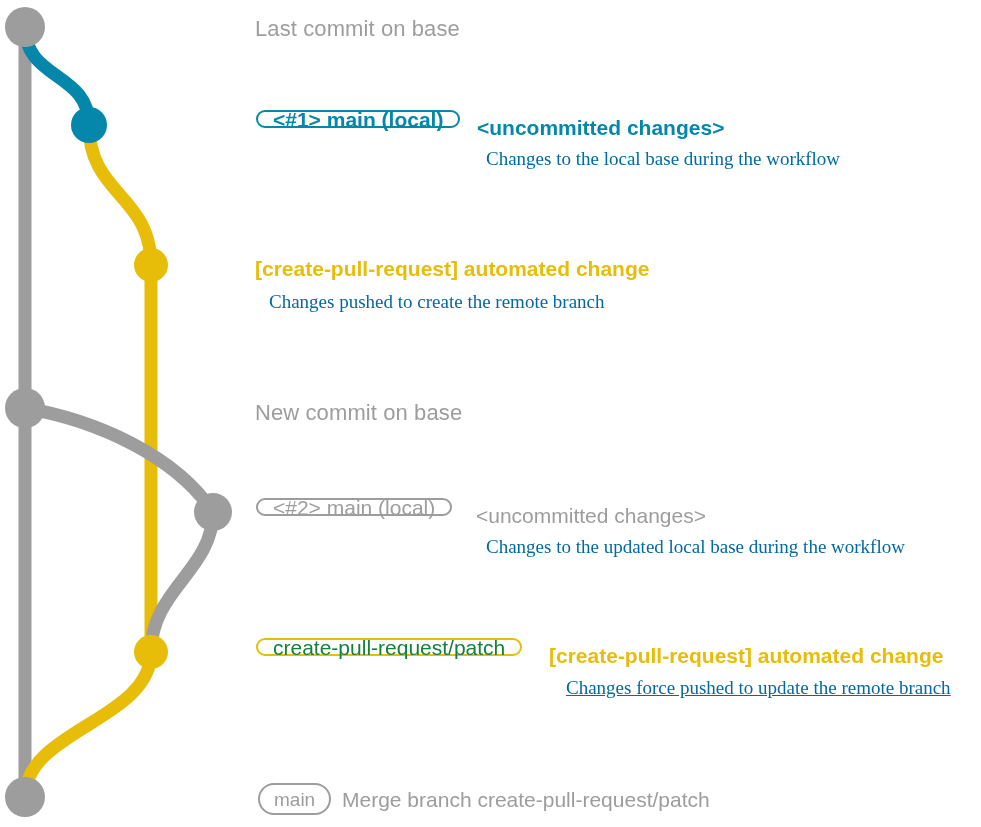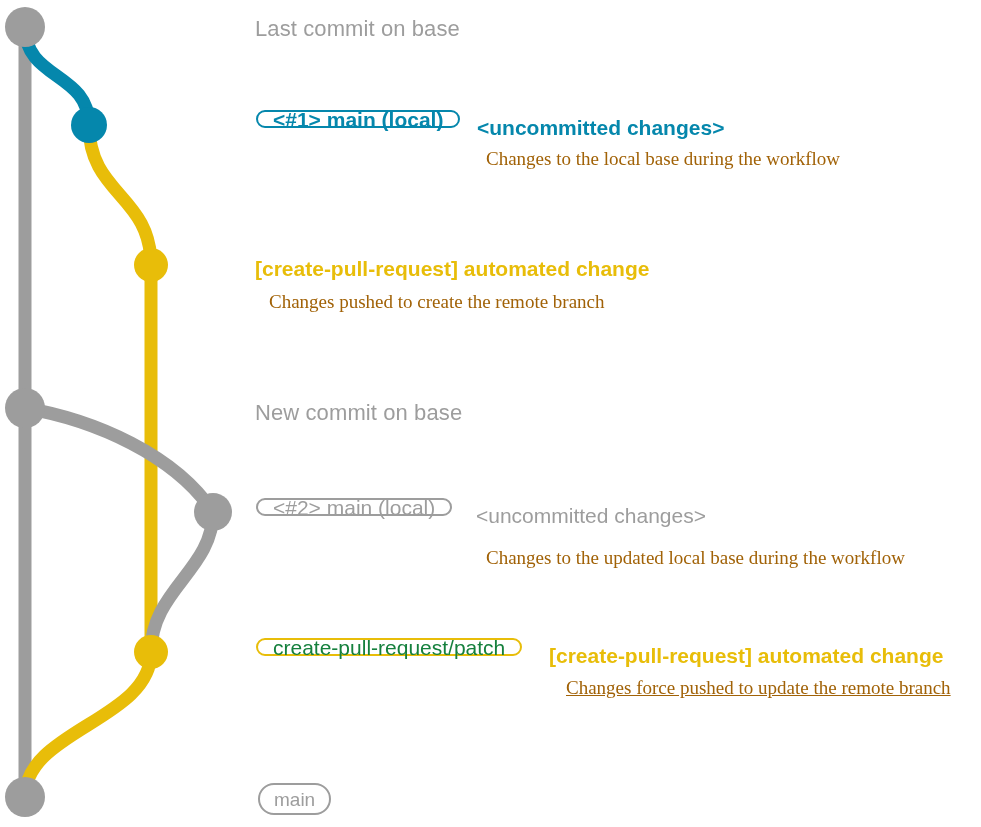--- a/index.html
+++ b/index.html
@@ -69,21 +69,21 @@
     white-space: nowrap;
   }
   .commit-msg.blue { color: #0587ac; font-weight: bold; }
   .commit-msg.gray { color: #9d9d9d; }
   .commit-msg.gold { color: #e8bd09; font-weight: bold; }
 
   .note {
     position: absolute;
     font-family: "Liberation Serif", serif;
     font-size: 19px;
-    color: #a16207;
+    color: #0369a1;
     white-space: nowrap;
   }
 </style>
 </head>
 <body>
 
 <svg id="graph-svg" viewBox="0 0 981 827">
 
   <path d="M 25 27 L 25 408" stroke="#9d9d9d" stroke-width="13" fill="none" stroke-linecap="round"></path>
   <path d="M 25 408 L 25 797" stroke="#9d9d9d" stroke-width="13" fill="none" stroke-linecap="round"></path>
@@ -117,20 +117,21 @@
   <div class="commit-msg blue" style="left:477px; top:114px;">&lt;uncommitted changes&gt;</div>
   <div class="note" style="left:486px; top:146px;">Changes to the local base during the workflow</div>
 
   <div class="commit-msg gold" style="left:255px; top:255px;">[create-pull-request] automated change</div>
   <div class="note" style="left:269px; top:289px;">Changes pushed to create the remote branch</div>
 
   <div class="section-title" style="left:255px; top:398px;">New commit on base</div>
 
   <div class="pill gray" style="left:256px; top:496px;">&lt;#2&gt; main (local)</div>
   <div class="commit-msg gray" style="left:476px; top:502px;">&lt;uncommitted changes&gt;</div>
-  <div class="note" style="left:486px; top:534px;margin-top:11px;">Changes to the updated local base during the workflow</div>
+  <div class="note" style="left:486px; top:534px;">Changes to the updated local base during the workflow</div>
 
   <div class="pill gold" style="left:256px; top:636px;">create-pull-request/patch</div>
   <div class="commit-msg gold" style="left:549px; top:642px;">[create-pull-request] automated change</div>
   <div class="note" style="left:566px; top:675px;text-decoration:underline;">Changes force pushed to update the remote branch</div>
 
   <div class="pill gray small" style="left:258px; top:781px;">main</div>
+  <div class="commit-msg gray" style="left:342px; top:786px;">Merge branch create-pull-request/patch</div>
 </div>
 
 </body></html>

